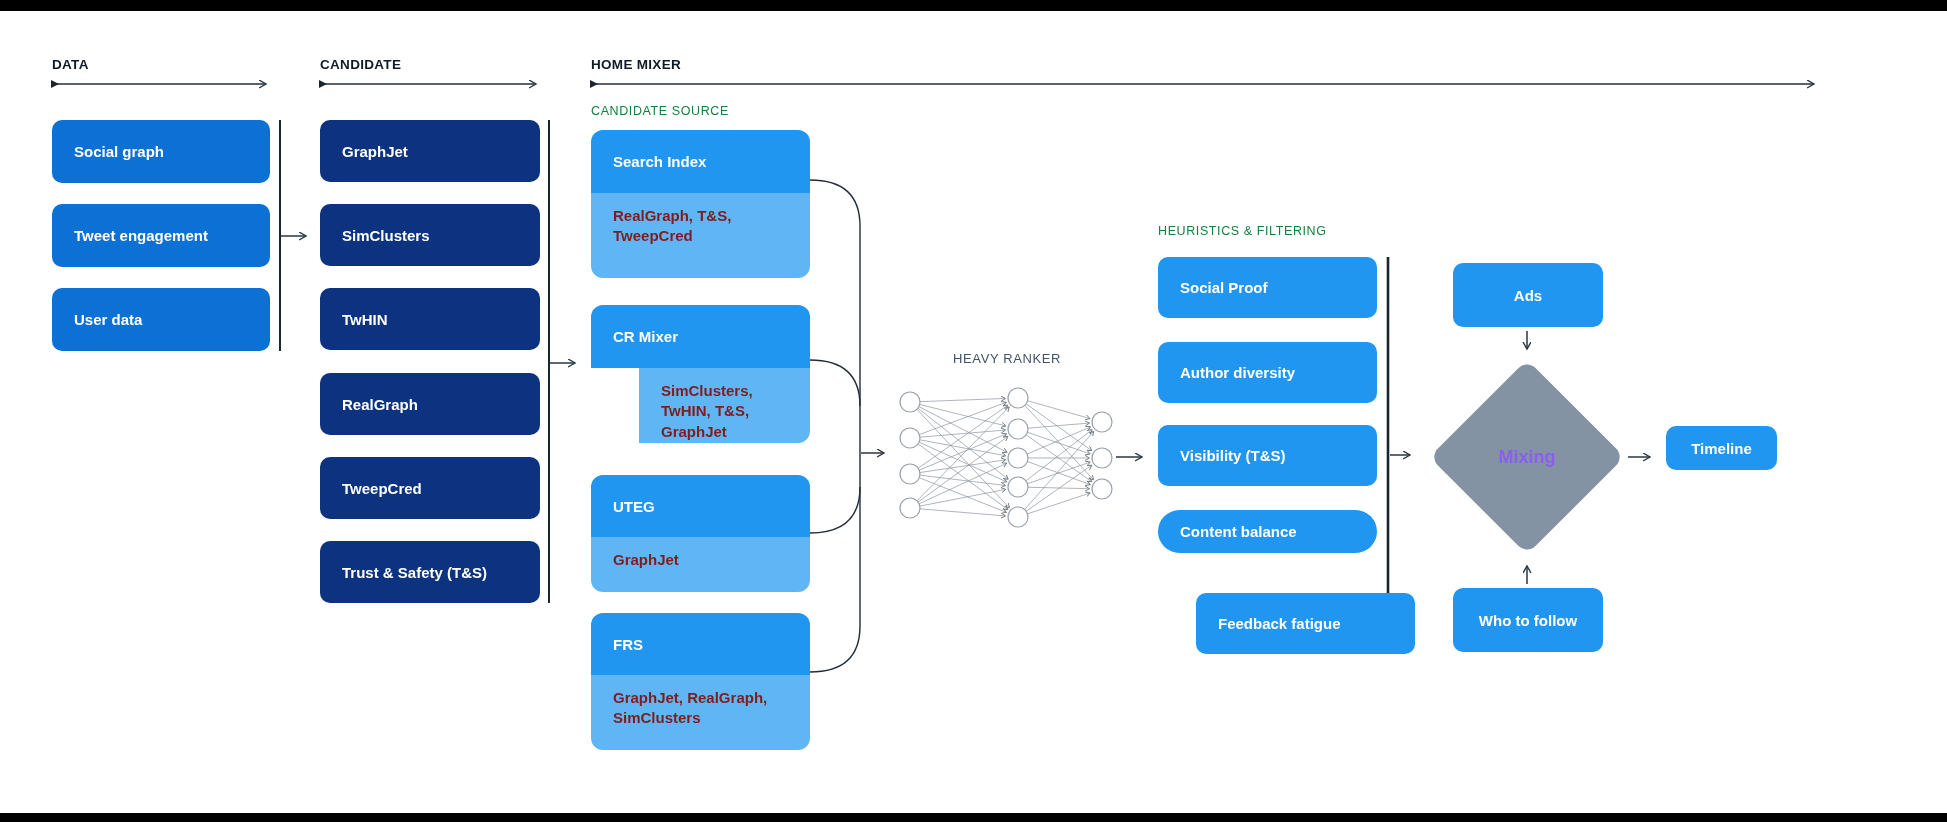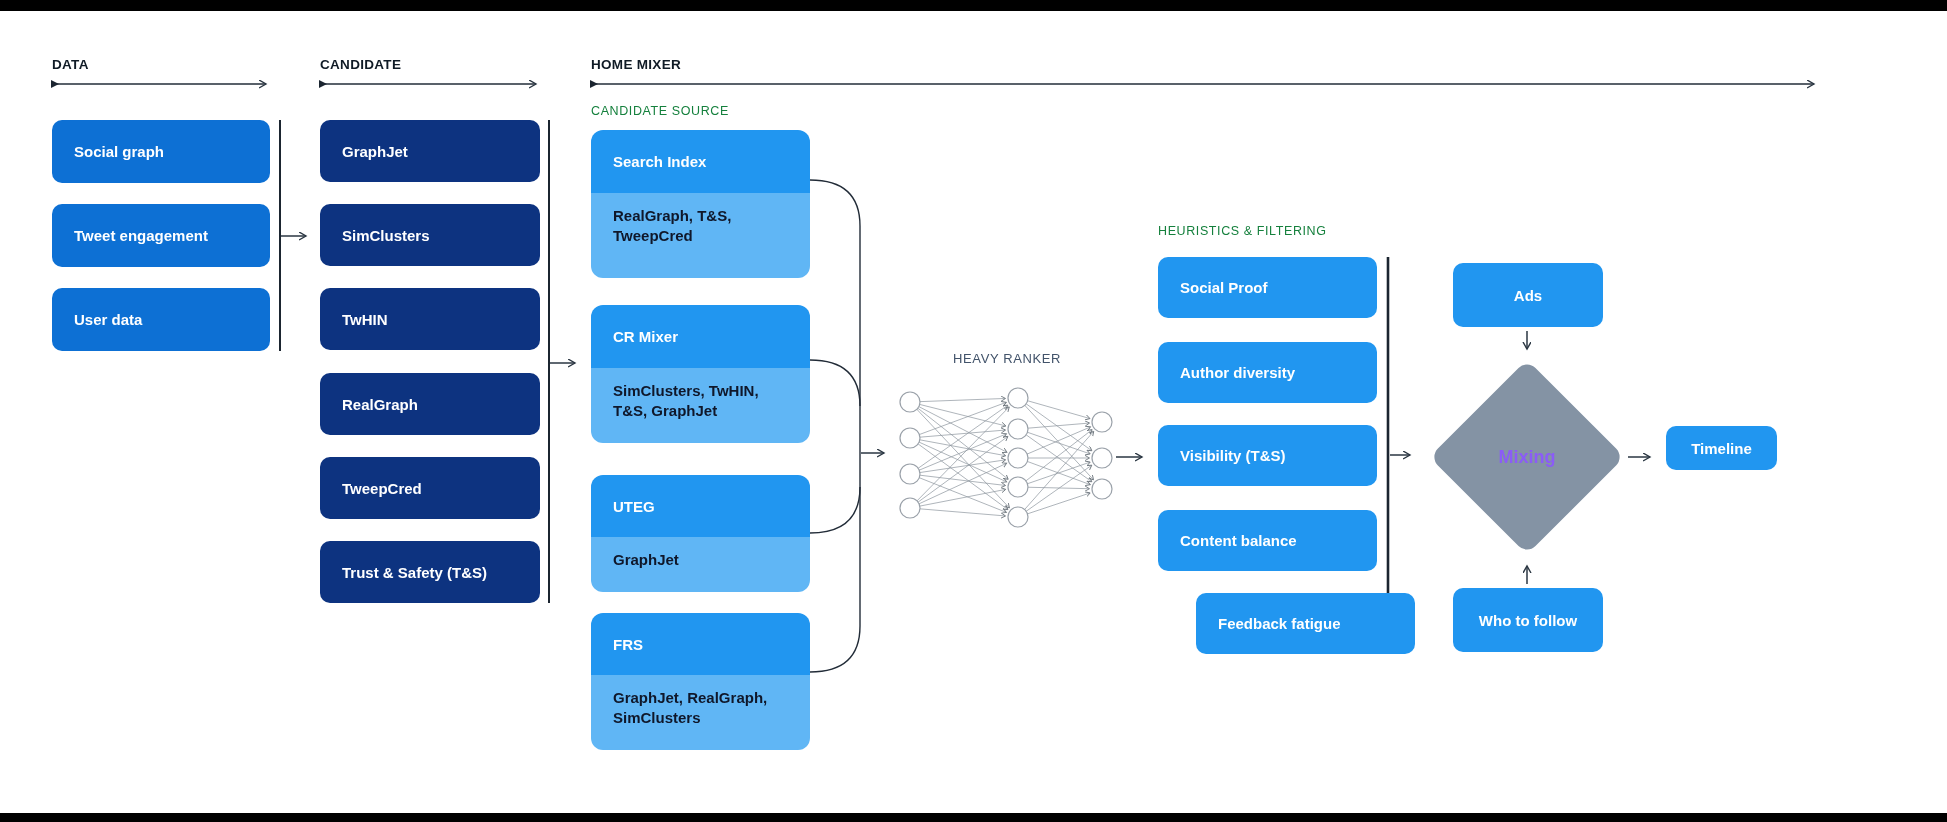--- a/index.html
+++ b/index.html
@@ -21,21 +21,21 @@
   .ranker-hdr{position:absolute;font-size:13px;color:#42536A;letter-spacing:.6px;text-align:center;}
   .box{position:absolute;border-radius:10px;color:#fff;font-size:15px;font-weight:bold;
        display:flex;align-items:center;padding-left:22px;box-sizing:border-box;}
   .box.center{justify-content:center;padding-left:0;}
   .blue{background:#0D70D4;}
   .navy{background:#0D3380;}
   .bright{background:#2196F0;}
   .cand{position:absolute;width:219px;border-radius:12px;overflow:hidden;}
   .cand-h{background:#2196F0;display:flex;align-items:center;padding-left:22px;
           color:#fff;font-weight:bold;font-size:15px;box-sizing:border-box;}
-  .cand-s{background:#60B6F5;padding:13px 18px 0 22px;color:#0f172a;font-weight:bold;
+  .cand-s{background:#60B6F5;padding:13px 18px 0 22px;color:#7f1d1d;font-weight:bold;
           font-size:15px;line-height:1.35;box-sizing:border-box;}
   .diamond{position:absolute;left:1458px;top:388px;width:138px;height:138px;background:#8493A4;
            border-radius:12px;transform:rotate(45deg);}
   .diamond-label{position:absolute;left:1458px;top:388px;width:138px;height:138px;display:flex;
            align-items:center;justify-content:center;color:#8b5cf6;font-size:18px;font-weight:bold;}
 </style>
 </head>
 <body>
 
 <div class="canvas">
@@ -146,38 +146,38 @@
   <div class="box navy" style="left:320px;top:541px;width:220px;height:62px;">Trust &amp; Safety (T&amp;S)</div>
 
   <div class="sub-hdr" style="left:591px;top:104px;">CANDIDATE SOURCE</div>
 
   <div class="cand" style="left:591px;top:130px;">
     <div class="cand-h" style="height:63px;">Search Index</div>
     <div class="cand-s" style="height:85px;">RealGraph, T&amp;S, TweepCred</div>
   </div>
   <div class="cand" style="left:591px;top:305px;">
     <div class="cand-h" style="height:63px;">CR Mixer</div>
-    <div class="cand-s" style="height:75px;">SimClusters, TwHIN, T&amp;S, GraphJet</div>
+    <div class="cand-s" style="height:75px;margin-left:48px;">SimClusters, TwHIN, T&amp;S, GraphJet</div>
   </div>
   <div class="cand" style="left:591px;top:475px;">
     <div class="cand-h" style="height:62px;">UTEG</div>
     <div class="cand-s" style="height:55px;">GraphJet</div>
   </div>
   <div class="cand" style="left:591px;top:613px;">
     <div class="cand-h" style="height:62px;">FRS</div>
     <div class="cand-s" style="height:75px;">GraphJet, RealGraph, SimClusters</div>
   </div>
 
   <div class="ranker-hdr" style="left:927px;top:351px;width:160px;">HEAVY RANKER</div>
 
   <div class="sub-hdr" style="left:1158px;top:224px;">HEURISTICS &amp; FILTERING</div>
   <div class="box bright" style="left:1158px;top:257px;width:219px;height:61px;">Social Proof</div>
   <div class="box bright" style="left:1158px;top:342px;width:219px;height:61px;">Author diversity</div>
   <div class="box bright" style="left:1158px;top:425px;width:219px;height:61px;">Visibility (T&amp;S)</div>
-  <div class="box bright" style="left:1158px;top:510px;width:219px;height:61px;">Content balance</div>
+  <div class="box bright" style="left:1158px;top:510px;width:219px;height:43px;border-radius:23px;">Content balance</div>
   <div class="box bright" style="left:1158px;top:593px;width:219px;height:61px;margin-left:38px;">Feedback fatigue</div>
 
   <div class="box bright center" style="left:1453px;top:263px;width:150px;height:64px;">Ads</div>
   <div class="diamond"></div>
   <div class="diamond-label">Mixing</div>
   <div class="box bright center" style="left:1453px;top:588px;width:150px;height:64px;">Who to follow</div>
   <div class="box bright center" style="left:1666px;top:426px;width:111px;height:44px;">Timeline</div>
 
 </div>
 

